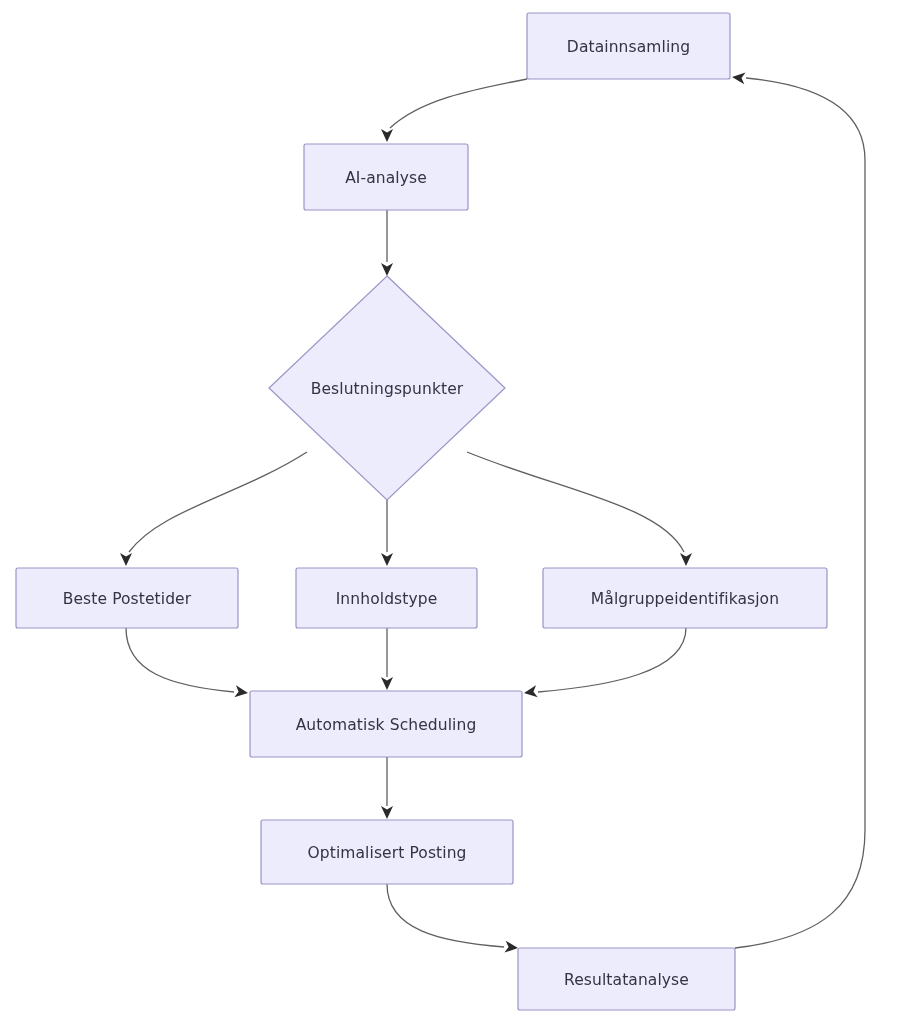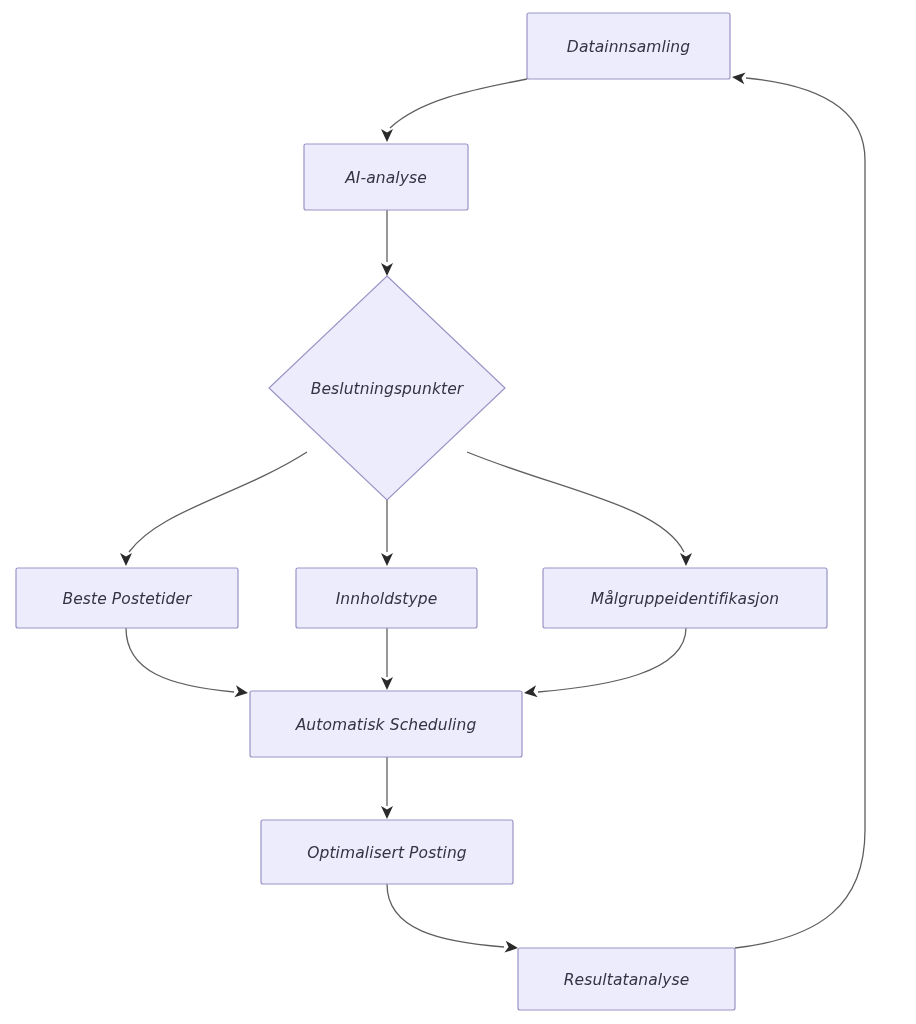--- a/index.html
+++ b/index.html
@@ -12,21 +12,20 @@
     width: 916px;
     height: 1024px;
     font-family: "DejaVu Sans", "Liberation Sans", sans-serif;
     overflow: hidden;
   }
   #flowchart-root {
     position: relative;
     width: 916px;
     height: 1024px;
     background: #ffffff;
-    font-style: italic;
   }
   svg#flow-svg {
     display: block;
     width: 916px;
     height: 1024px;
   }
   .node-shape {
     fill: #ECECFC;
     stroke: #9A94C6;
     stroke-width: 1.2px;

